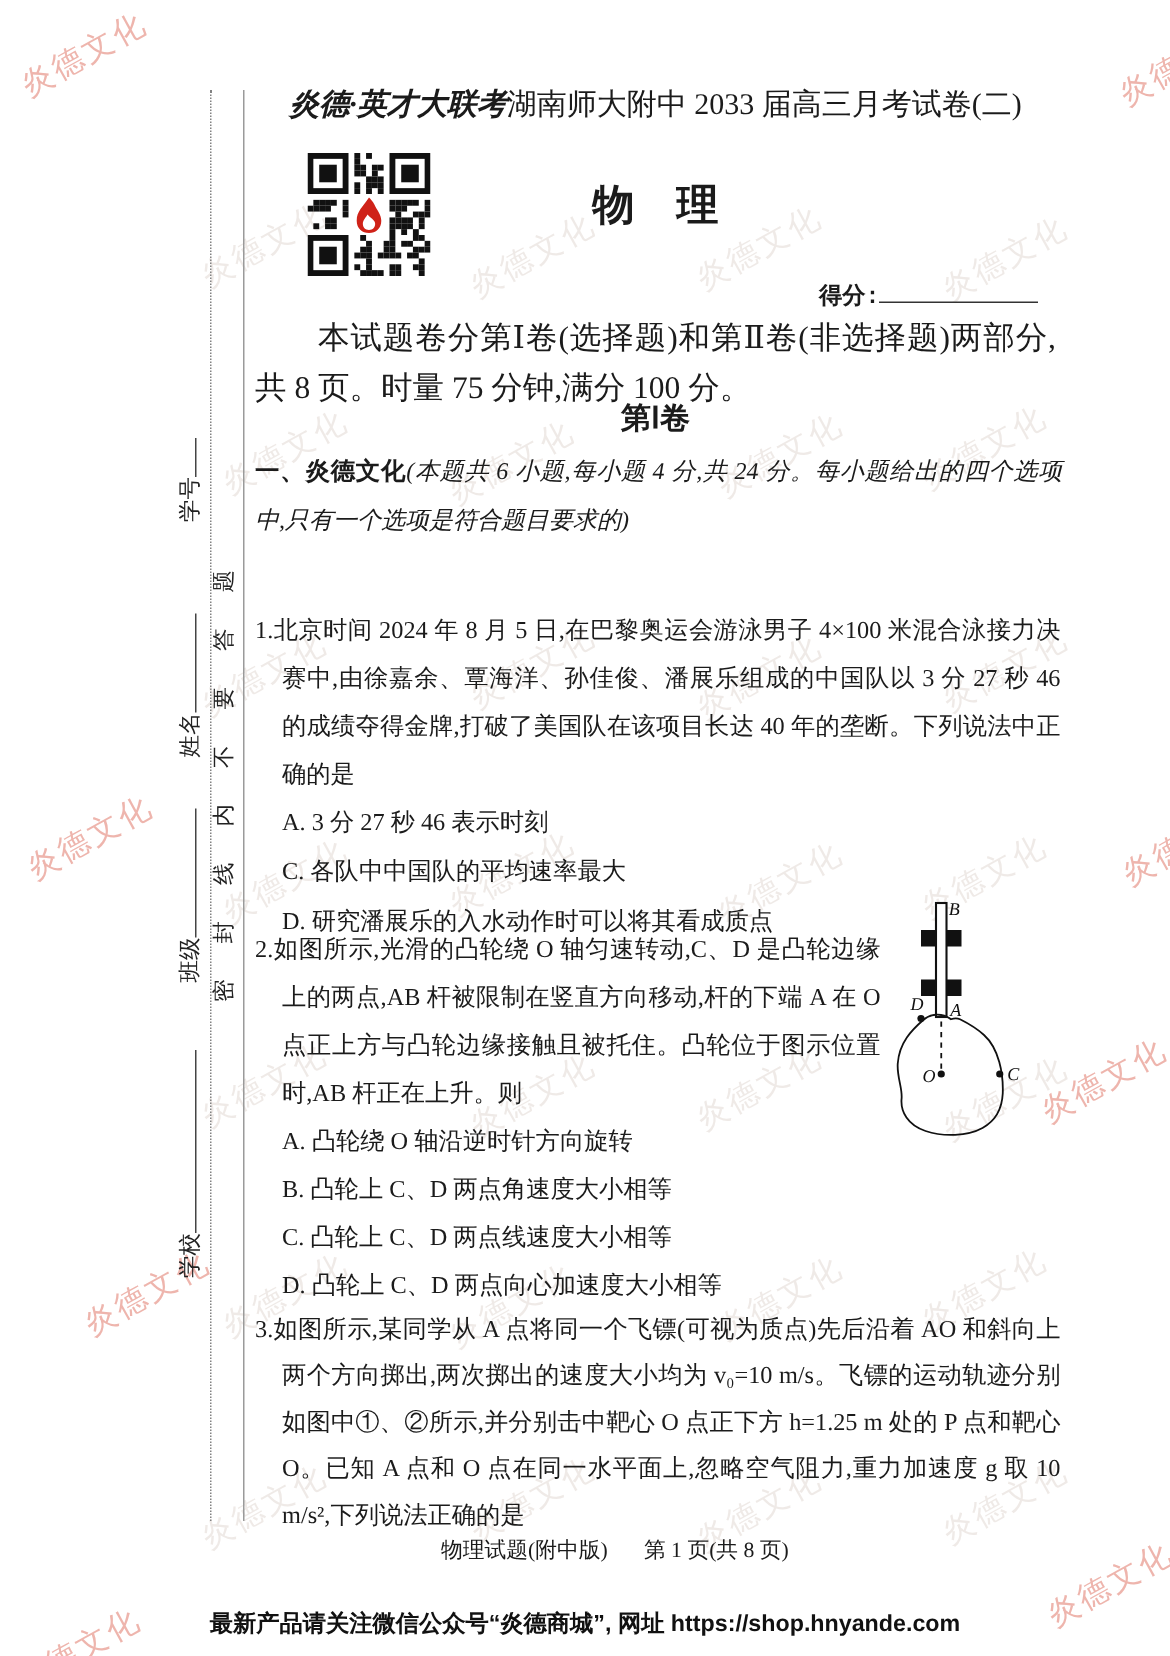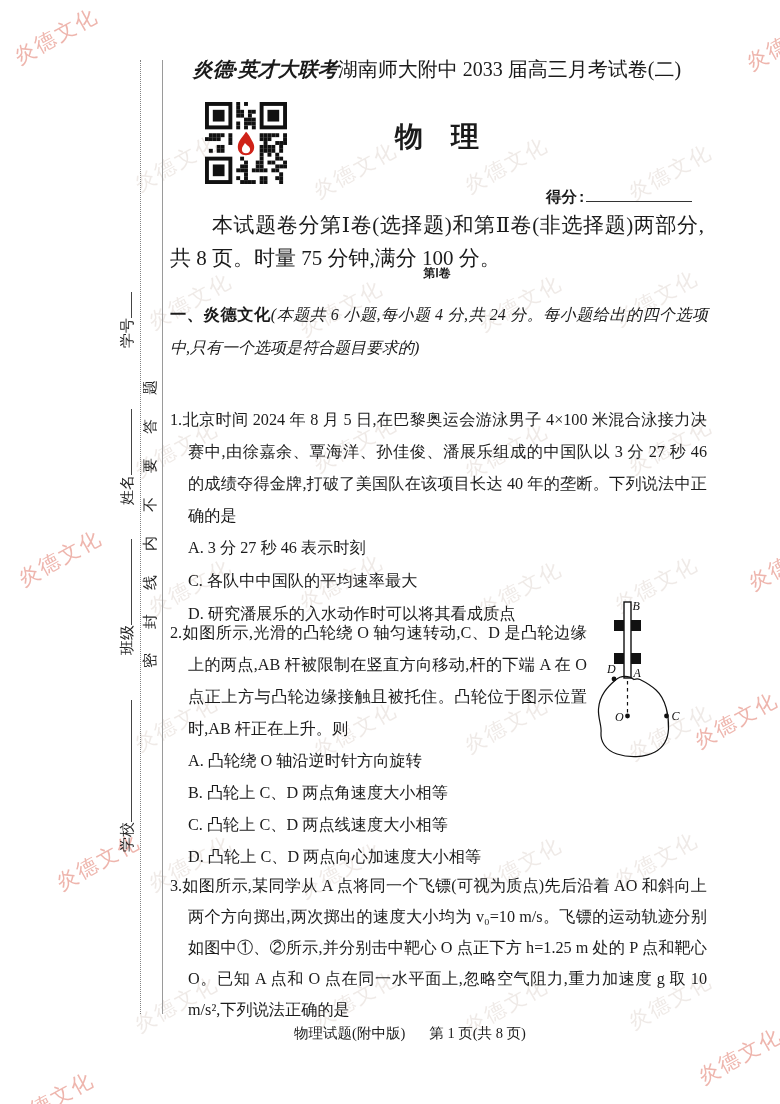--- a/index.html
+++ b/index.html
@@ -21,21 +21,21 @@
   .fl.w1{width:26px}.fl.w2{width:66px}.fl.w3{width:86px}.fl.w4{width:122px}
   .seal{letter-spacing:24px;font-size:15px;}
   
   .abs{position:absolute;}
   .title{left:170px;top:56px;width:534px;text-align:center;font-size:20px;white-space:nowrap;}
   .brand{font-weight:700;font-style:italic;}
   .subject{left:170px;top:118px;width:534px;text-align:center;font-size:28px;font-weight:700;}
   .score{left:546px;top:187px;font-family:Liberation Mono, monospace;font-weight:700;font-size:15.5px;}
   .score-line{display:inline-block;width:106px;height:13px;border-bottom:1.4px solid #333;}
   .intro{left:170px;top:209px;width:534px;font-size:21px;line-height:33px;text-align:justify;text-indent:2em;}
-  .part{left:170px;top:265px;width:534px;text-align:center;font-size:12px;font-weight:700;
+  .part{left:170px;top:265px;width:534px;text-align:center;font-size:20px;font-weight:700;
         font-family:"Liberation Sans",sans-serif;}
   .secthead{left:170px;top:298px;width:538px;font-size:16px;line-height:33px;text-align:justify;}
   .secthead b{font-family:"Liberation Sans",sans-serif;font-size:16.3px;}
   .kai{font-style:italic;}
   .q{position:absolute;left:170px;width:537px;font-size:16.2px;}
   .q .stem{margin:0;padding-left:18px;text-indent:-18px;text-align:justify;}
   .q1{top:361px;line-height:32px;margin-top:43px;}
   .q2{top:617px;line-height:32px;}
   .q2 .stem{margin-right:120px;}
   .q3{top:871px;line-height:31px;}
@@ -292,14 +292,15 @@
   </svg>
 
   <div class="q q3">
     <p class="stem"><span>3.</span><span>如图所示,某同学从 A 点将同一个飞镖(可视为质点)先后沿着 AO 和斜向上两个方向掷出,两次掷出的速度大小均为 v₀=10 m/s。飞镖的运动轨迹分别如图中①、②所示,并分别击中靶心 O 点正下方 h=1.25 m 处的 P 点和靶心 O。已知 A 点和 O 点在同一水平面上,忽略空气阻力,重力加速度 g 取 10 m/s²,下列说法正确的是</span></p>
   </div>
 
   <div class="abs footer">
     <span>物理试题(附中版)</span><span class="gap"></span><span>第 1 页(共 8 页)</span>
   </div>
 
+  <div class="abs promo">最新产品请关注微信公众号“炎德商城”, 网址 https://shop.hnyande.com</div>
 
 </div>
 
 </body></html>

